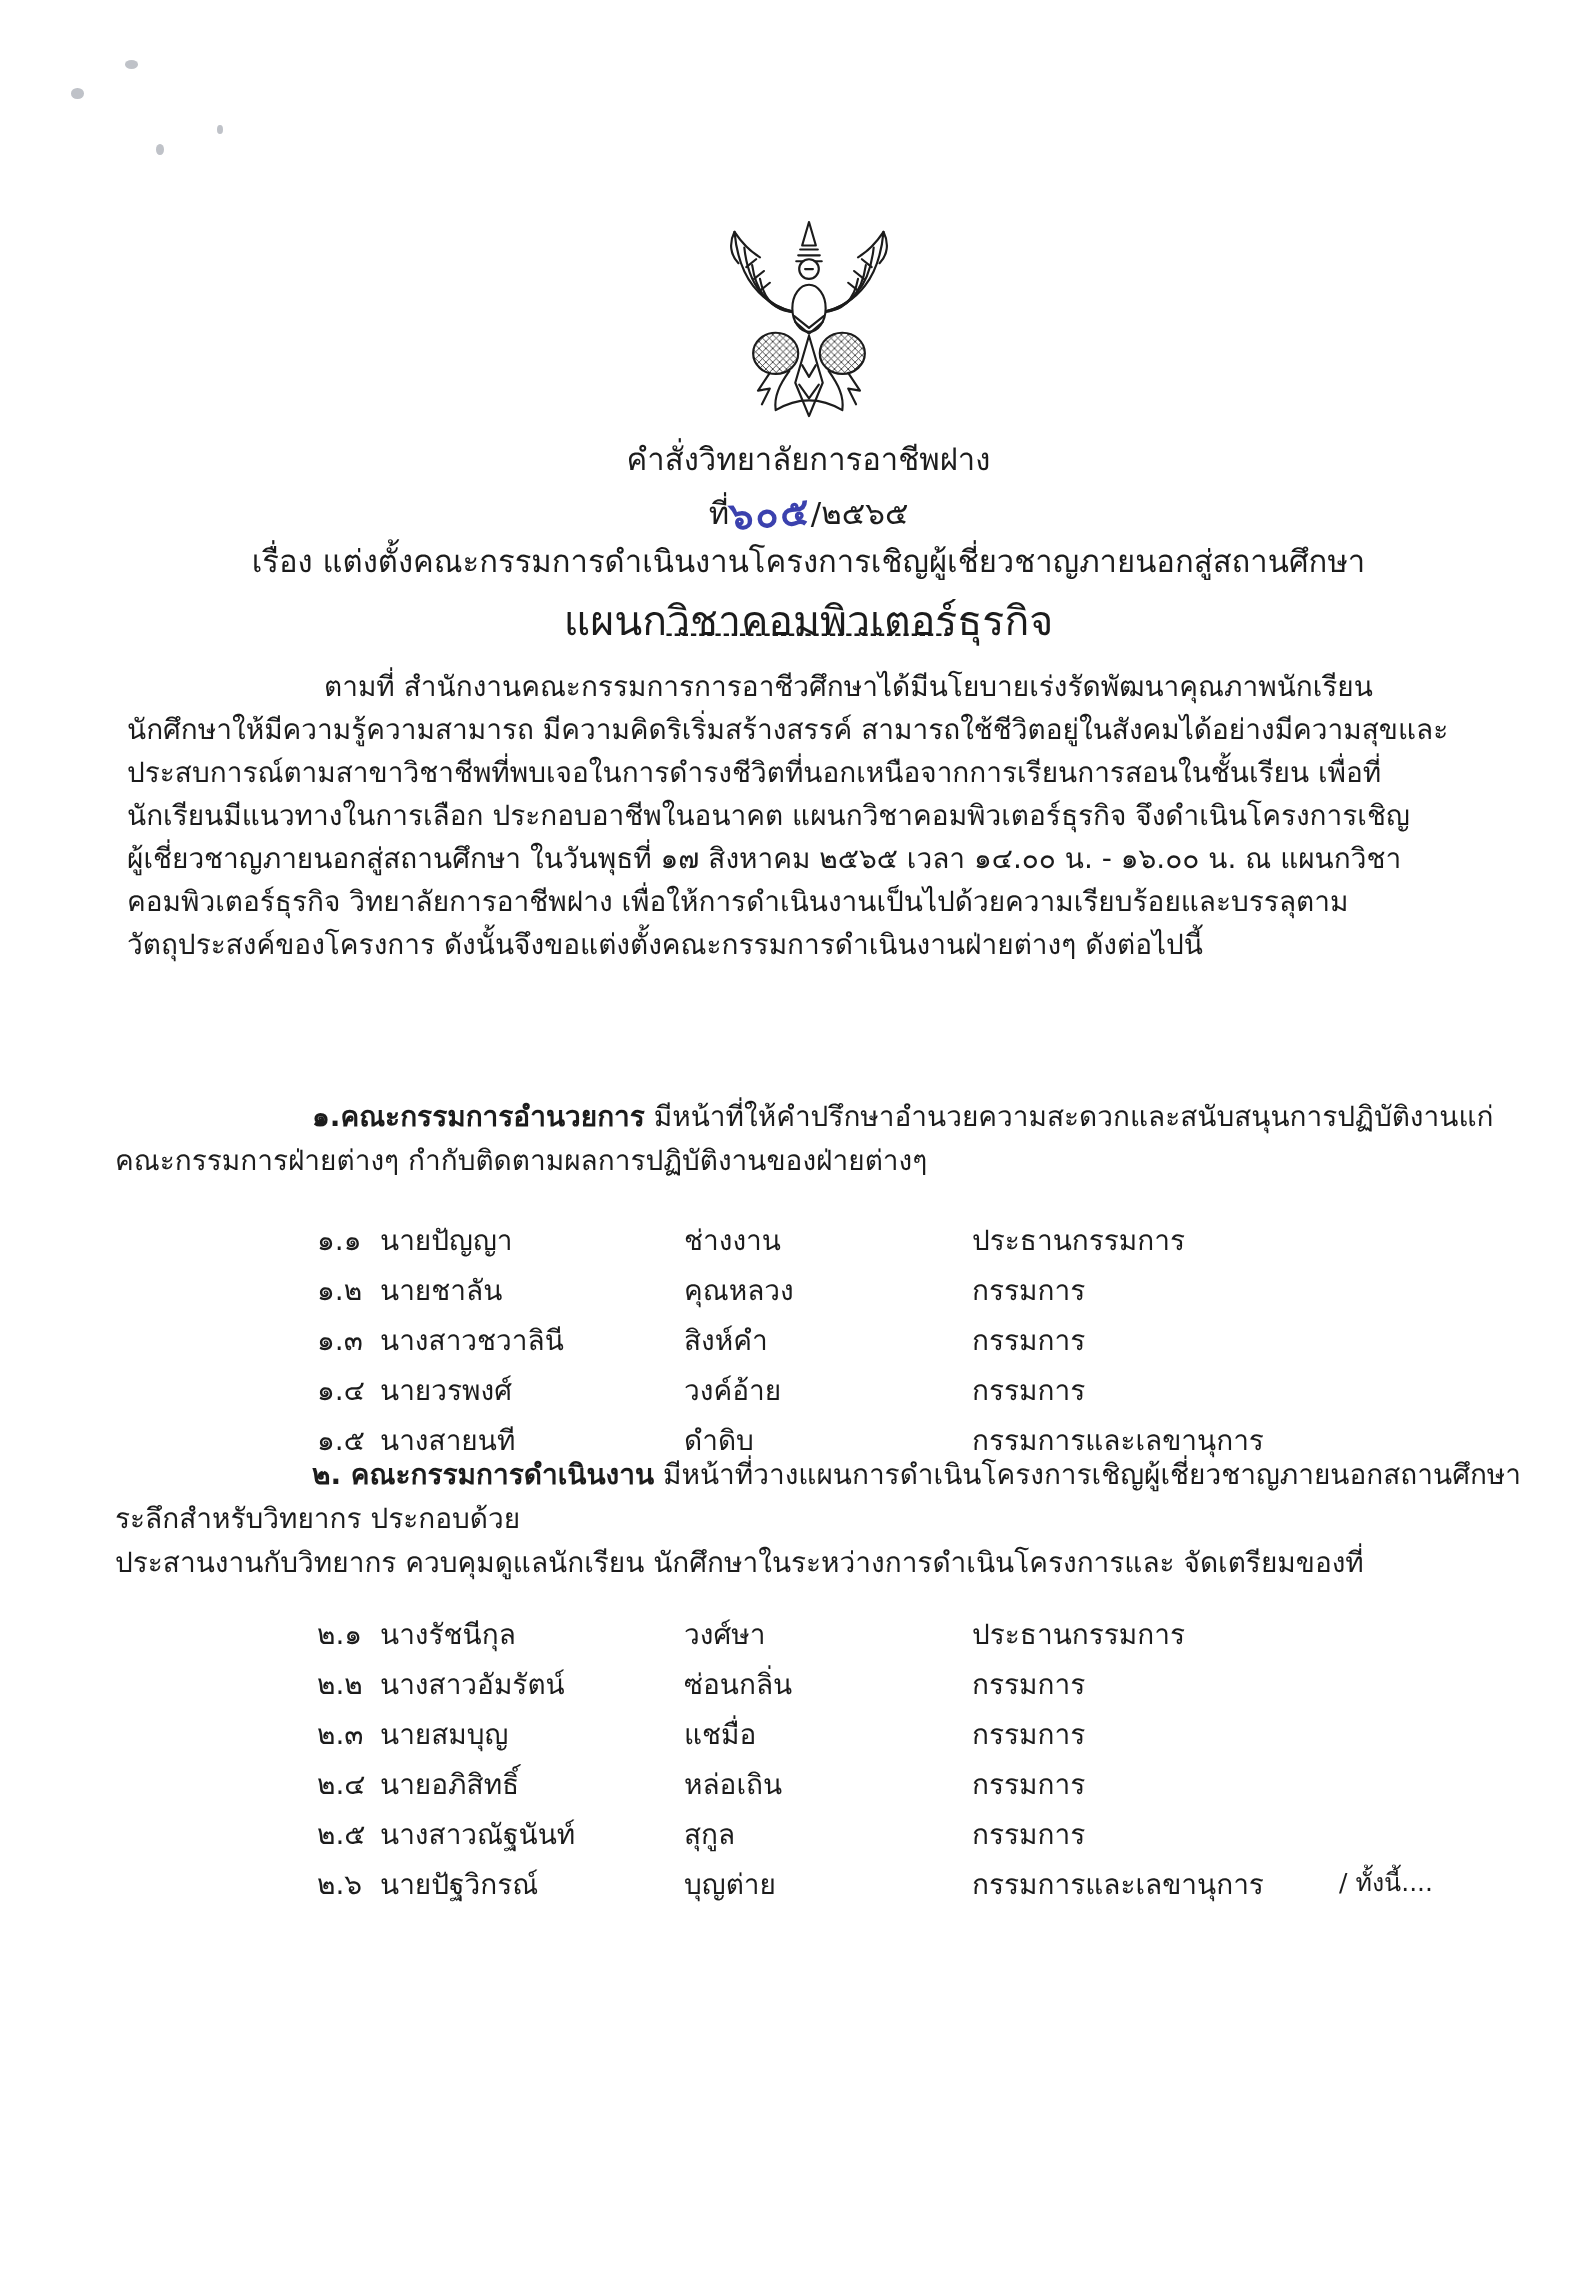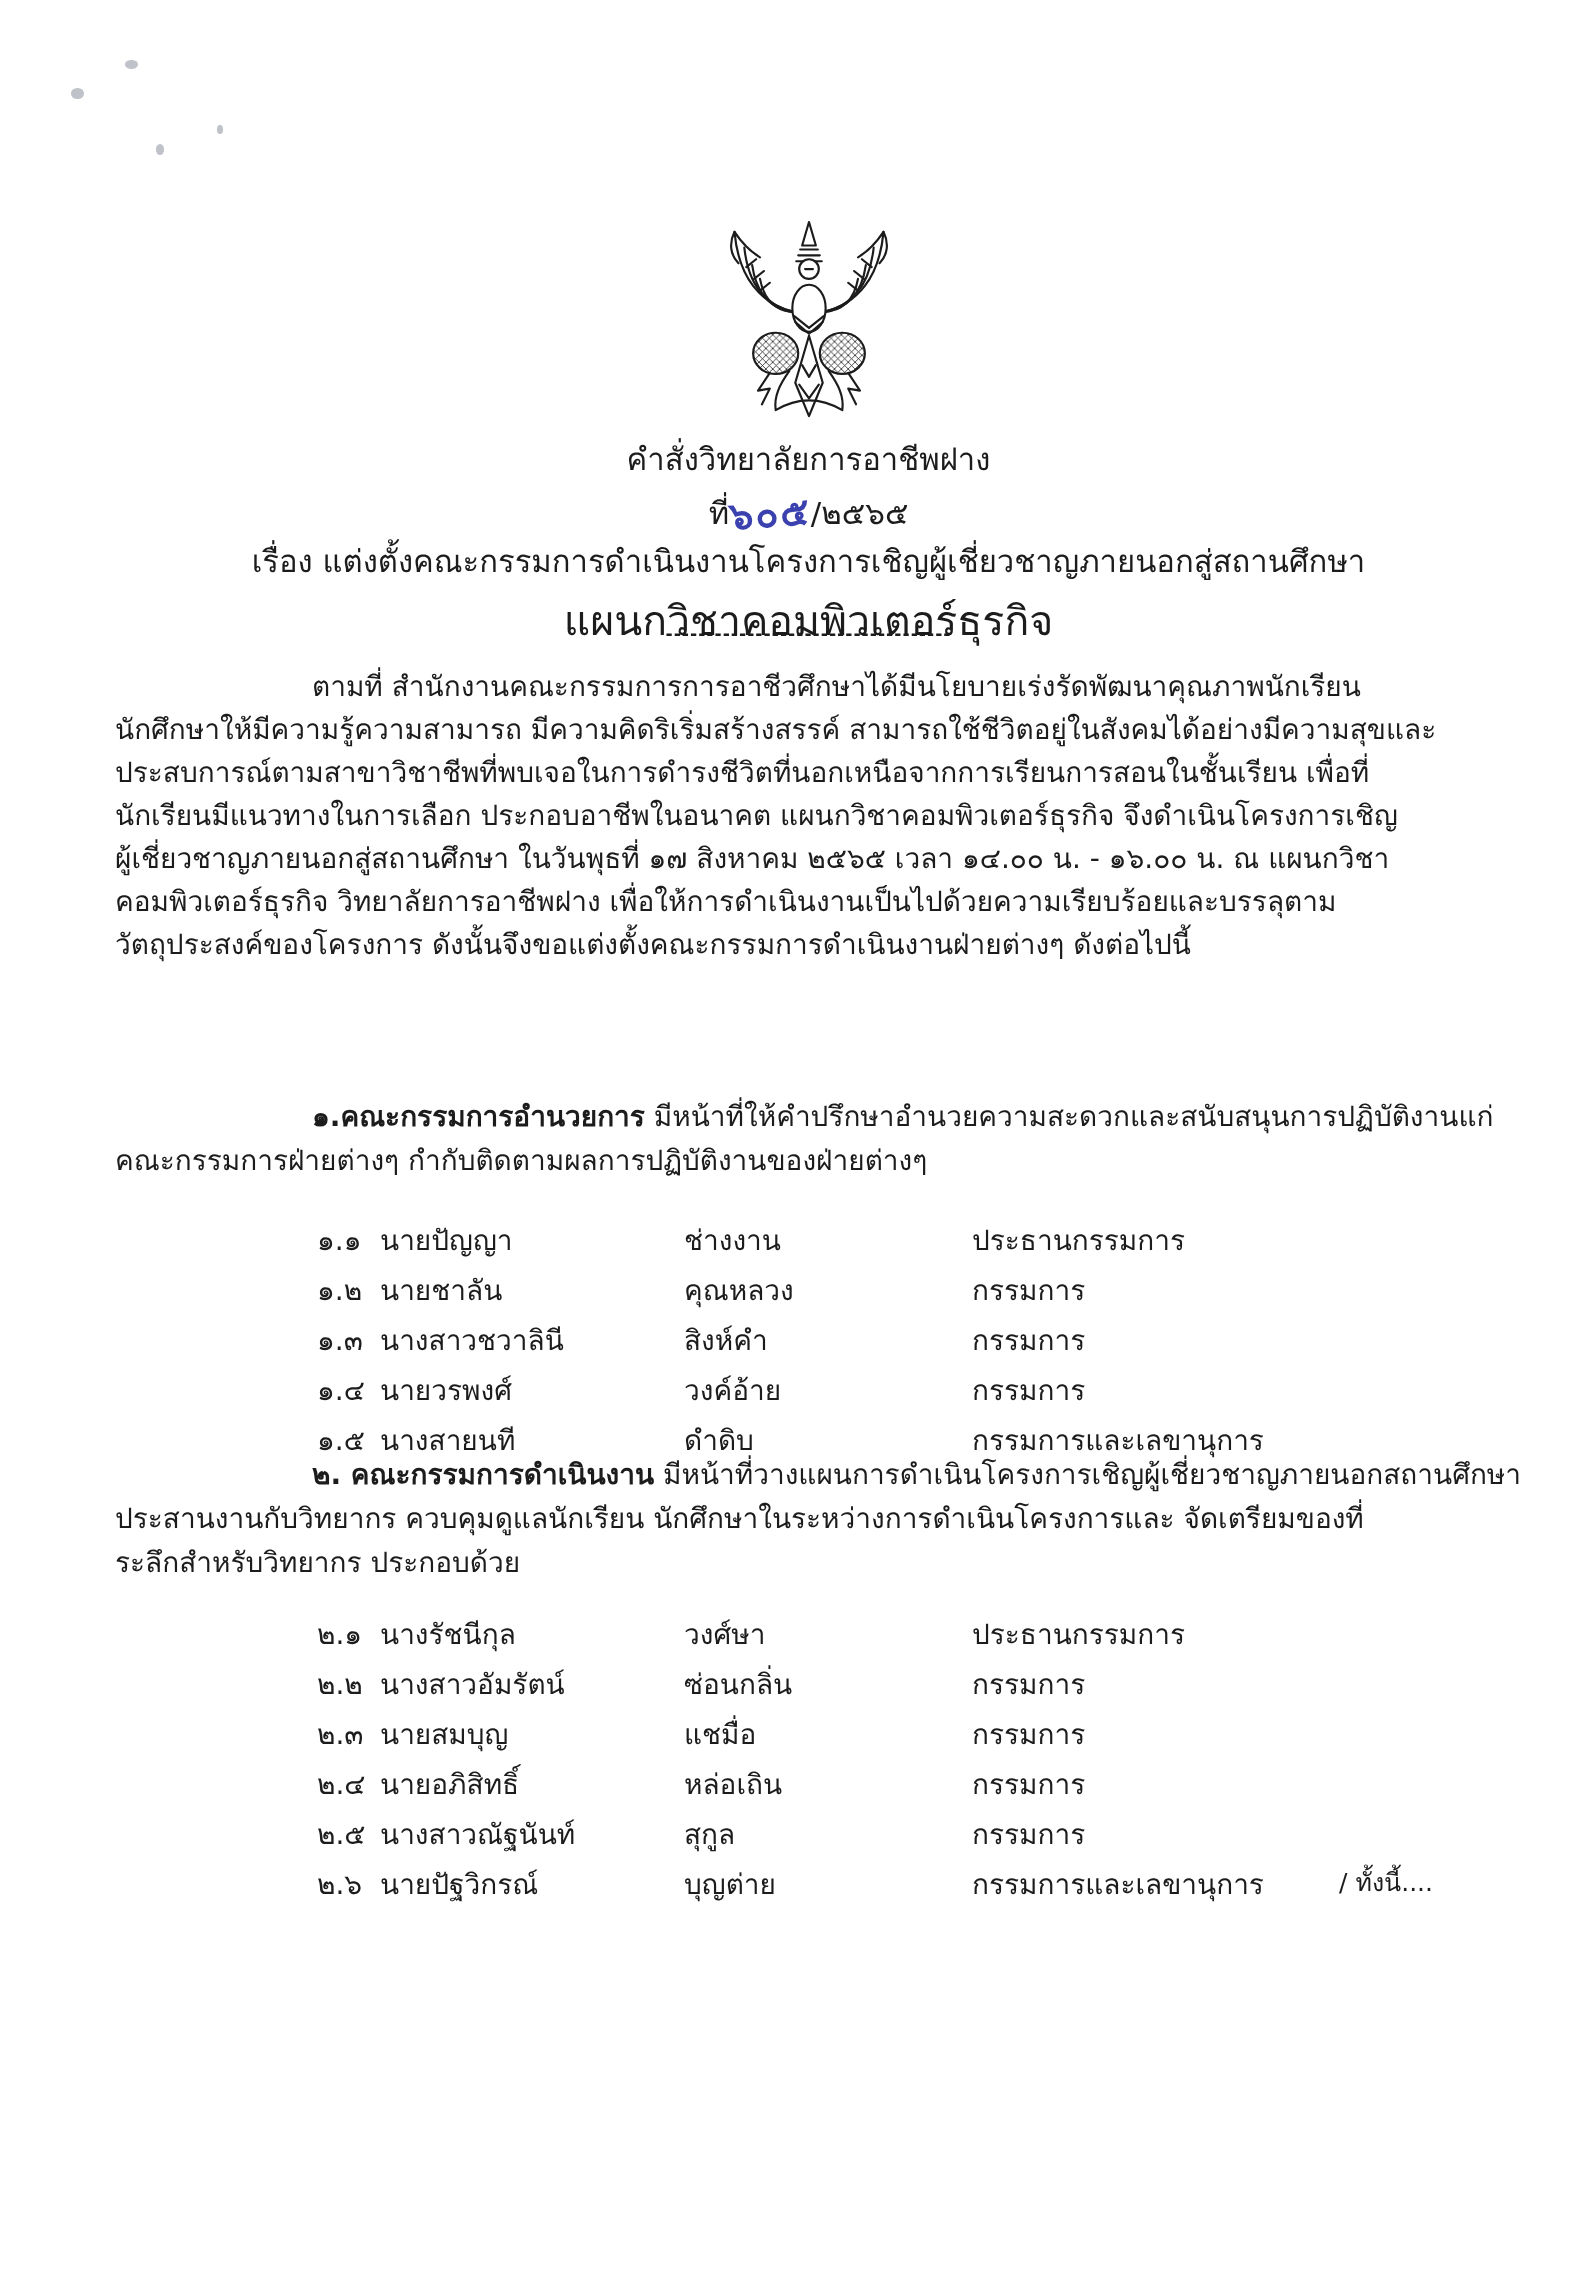--- a/index.html
+++ b/index.html
@@ -16,21 +16,21 @@
   .speck{position:absolute;background:#8a8f9a;border-radius:50%;opacity:.55;}
   .emblem{position:absolute;top:217px;left:50%;transform:translateX(-50%);width:196px;height:208px;}
   .centered{position:absolute;left:0;right:0;text-align:center;white-space:nowrap;}
   .doc-title{top:434px;font-size:31px;}
   .doc-number{top:480px;font-size:31px;}
   .hand-blue{color:#3b41ae;font-size:38px;font-weight:600;display:inline-block;transform:rotate(-4deg);letter-spacing:1.9px;position:relative;top:2.9px;}
   .doc-subject{top:536px;font-size:31px;}
   .doc-dept{top:588px;font-size:41px;}
   .divider{top:624px;font-size:17.3px;letter-spacing:1px;font-weight:700;}
   .para{position:absolute;top:665px;left:115px;width:1376px;font-size:28px;}
-  .para-line{white-space:nowrap;line-height:43px;height:43px;}
+  .para-line{white-space:nowrap;line-height:43px;height:43px;margin-left:12px;}
   .para-line:first-child{text-indent:197px;}
   .section-head{position:absolute;left:115px;width:1376px;font-size:28px;}
   .section-head .hl{white-space:nowrap;line-height:44px;height:44px;}
   .section-head .hl:first-child{text-indent:197px;text-align:right;}
   .bold{font-weight:700;}
   .member-list{position:absolute;left:317px;width:1182px;font-size:28px;}
   .member-row{position:relative;height:50px;line-height:50px;white-space:nowrap;}
   .member-row .c-no{position:absolute;left:0;}
   .member-row .c-first{position:absolute;left:63px;}
   .member-row .c-last{position:absolute;left:367px;}
@@ -151,22 +151,22 @@
       <div class="member-row">
       <span class="c-no">๑.๕</span>
       <span class="c-first">นางสายนที</span>
       <span class="c-last">ดำดิบ</span>
       <span class="c-role">กรรมการและเลขานุการ</span>
     </div>
     </div>
 
   <div class="section-head sec2-head">
     <div class="hl"><span class="bold">๒. คณะกรรมการดำเนินงาน</span><span> มีหน้าที่วางแผนการดำเนินโครงการเชิญผู้เชี่ยวชาญภายนอกสถานศึกษา</span></div>
+    <div class="hl">ระลึกสำหรับวิทยากร ประกอบด้วย</div>
     <div class="hl">ประสานงานกับวิทยากร  ควบคุมดูแลนักเรียน นักศึกษาในระหว่างการดำเนินโครงการและ จัดเตรียมของที่</div>
-    <div class="hl">ระลึกสำหรับวิทยากร ประกอบด้วย</div>
   </div>
 
   <div class="member-list sec2-list">
 
   <div class="member-row">
       <span class="c-no">๒.๑</span>
       <span class="c-first">นางรัชนีกุล</span>
       <span class="c-last">วงศ์ษา</span>
       <span class="c-role">ประธานกรรมการ</span>
     </div>

